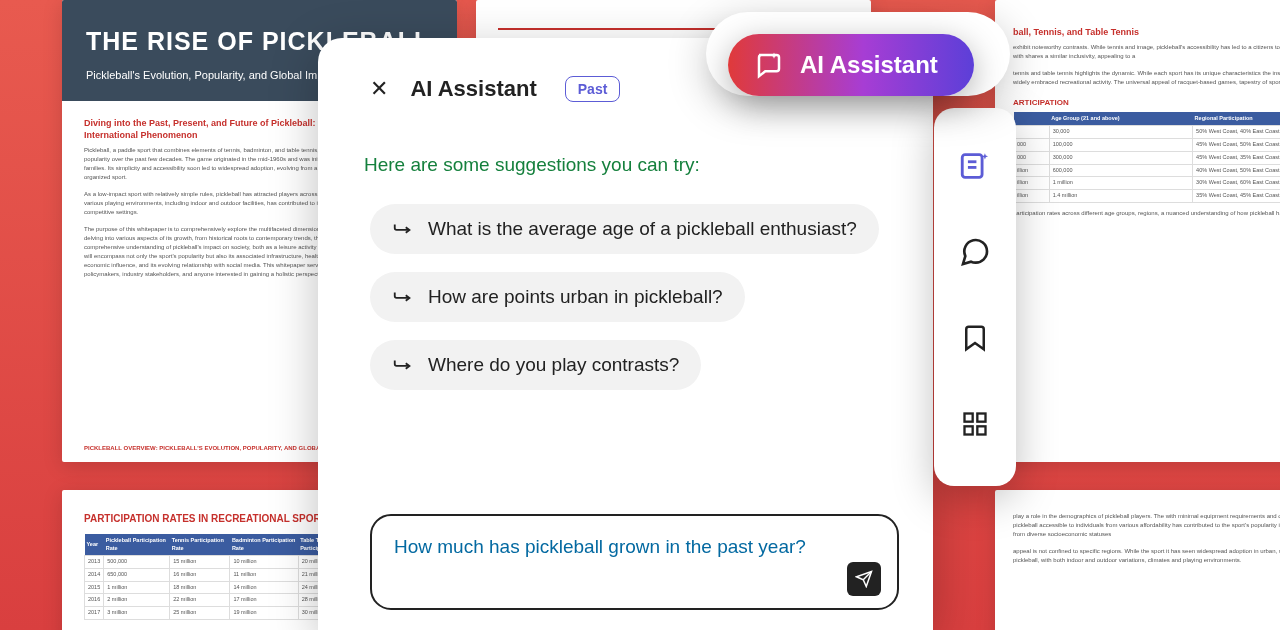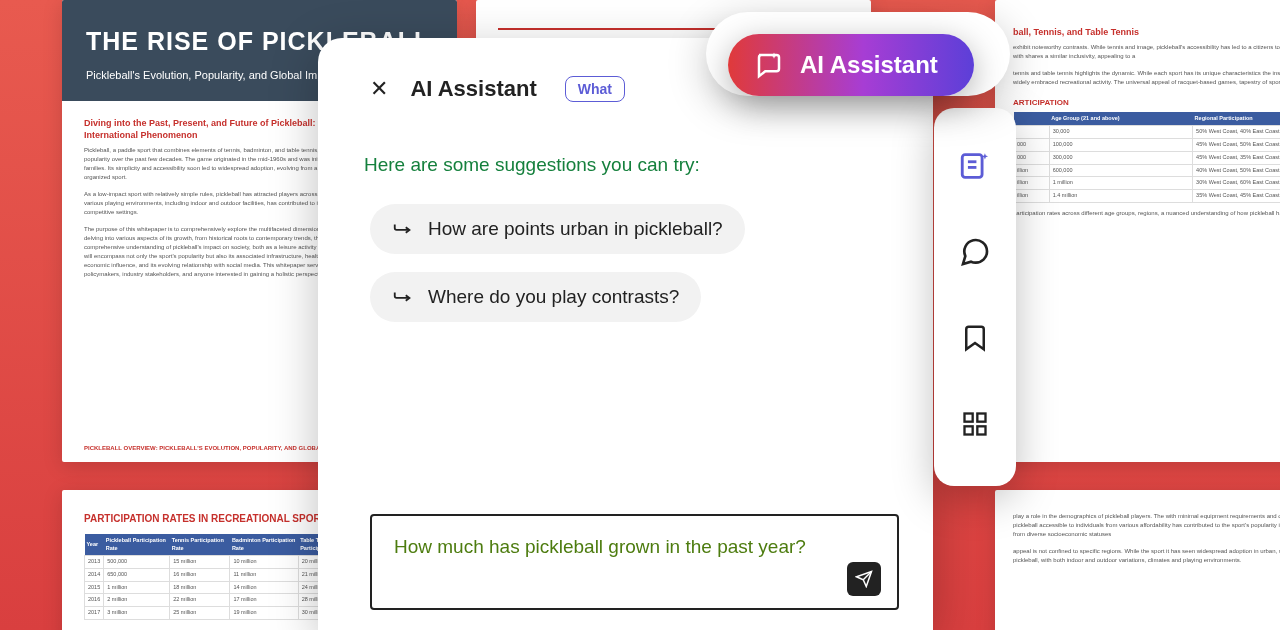--- a/index.html
+++ b/index.html
@@ -116,25 +116,25 @@
     max-width: 100%;
   }
   .suggestion .arrow { flex-shrink:0; }
   .suggestion span {
     font-size: 19px;
     color: #222;
   }
   .input-box {
     margin-top: auto;
     border: 2.5px solid #222;
-    border-radius: 4px;
+    border-radius: 21px;
     padding: 20px 60px 50px 22px;
     position: relative;
     font-size: 19px;
-    color: #4d7c0f;
+    color: #0369a1;
   }
   .send-btn {
     position: absolute;
     right: 16px;
     bottom: 12px;
     width: 34px;
     height: 34px;
     background: #222;
     border-radius: 6px;
     display: flex;
@@ -364,24 +364,31 @@
       <rect x="3" y="14" width="7" height="7"></rect>
         <rect x="14" y="14" width="7" height="7"></rect>
     </svg>
   </div>
 </div>
 
 <div class="panel">
   <div class="panel-head">
     <div class="close-x">✕</div>
     <div class="panel-title">AI Assistant</div>
-    <div class="beta-badge">What</div>
+    <div class="beta-badge">Past</div>
   </div>
   <div class="suggest-intro">Here are some suggestions you can try:</div>
 
+  <div class="suggestion">
+    <svg class="arrow" width="22" height="22" viewBox="0 0 24 24" fill="none" stroke="#222" stroke-width="2">
+        <path d="M3 7v4a2 2 0 0 0 2 2h13"></path>
+        <path d="M15 10l4 3-4 3"></path>
+      </svg>
+    <span>What is the average age of a pickleball enthusiast?</span>
+  </div>
   <div class="suggestion">
     <svg class="arrow" width="22" height="22" viewBox="0 0 24 24" fill="none" stroke="#222" stroke-width="2">
         <path d="M3 7v4a2 2 0 0 0 2 2h13"></path>
         <path d="M15 10l4 3-4 3"></path>
       </svg>
     <span>How are points urban in pickleball?</span>
   </div>
   <div class="suggestion">
     <svg class="arrow" width="22" height="22" viewBox="0 0 24 24" fill="none" stroke="#222" stroke-width="2">
         <path d="M3 7v4a2 2 0 0 0 2 2h13"></path>

